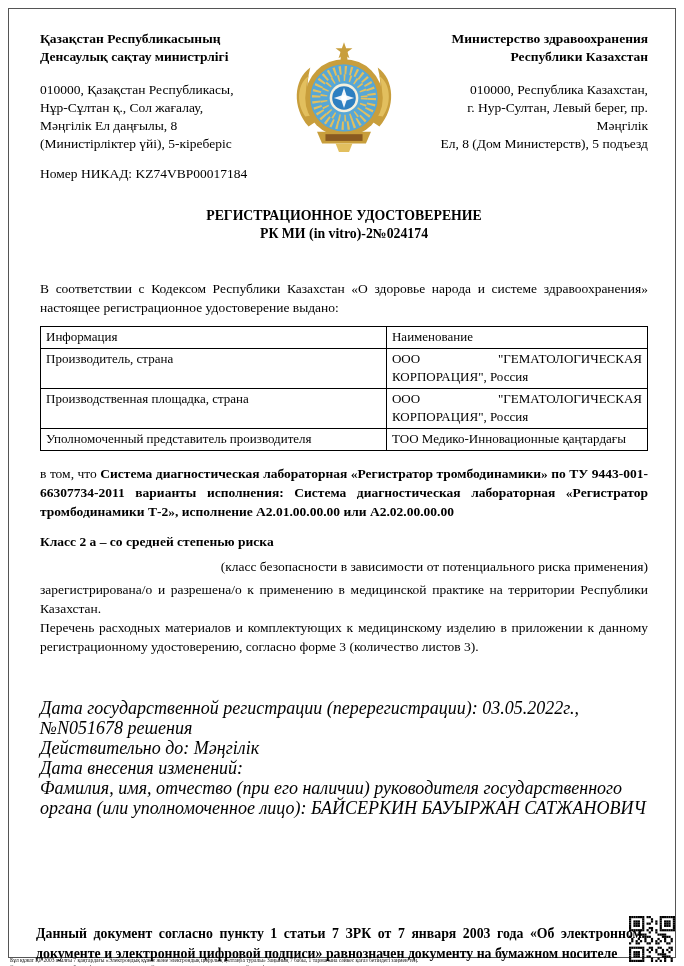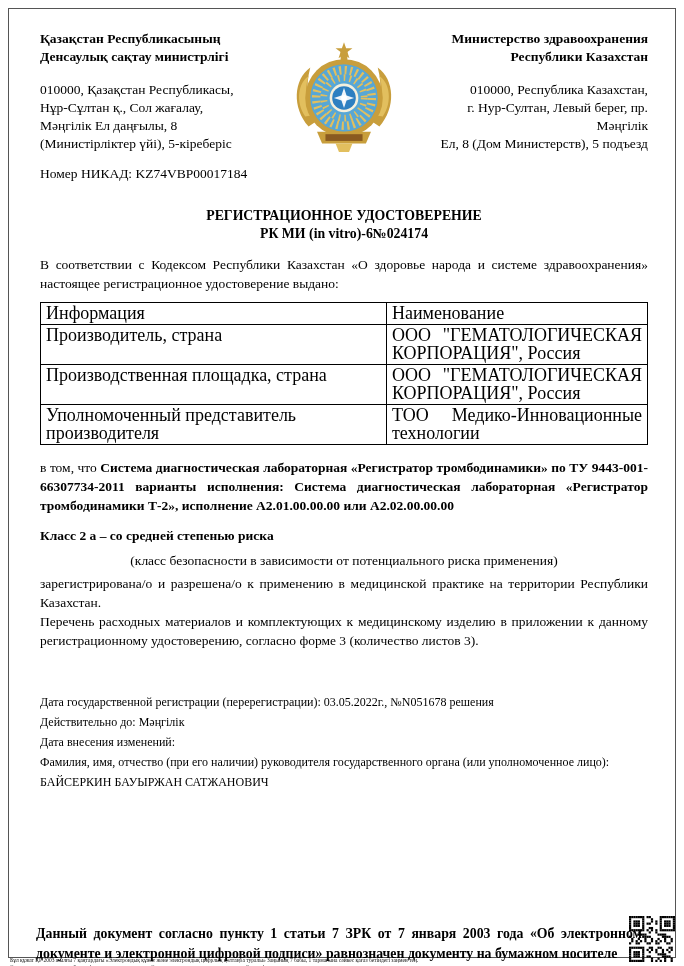--- a/index.html
+++ b/index.html
@@ -18,34 +18,34 @@
   .hdr-col{width:246px;font-size:13.5px;line-height:18px;}
   .hdr-col.right{text-align:right;}
   .hdr-title{font-weight:bold;}
   .hdr-addr{margin-top:15px;}
   .nikad{margin-top:12px;font-size:13.5px;}
   .emblem-wrap{width:120px;display:flex;justify-content:center;padding-top:12px;}
   
   .doc-title{margin-top:24px;text-align:center;font-weight:bold;font-size:13.8px;line-height:18px;}
   
   .para{margin-top:0;font-size:13.5px;line-height:19px;text-align:justify;}
-  .intro{margin-top:12px;}
-  
-  table.info{width:100%;border-collapse:collapse;margin-top:9px;font-size:18px;line-height:18px;}
+  .intro{margin-top:36px;}
+  
+  table.info{width:100%;border-collapse:collapse;margin-top:9px;font-size:13px;line-height:18px;}
   table.info td{border:1px solid #000;padding:1px 5px 2px 5px;vertical-align:top;}
   td.c1{width:57%;}
   td.c2{width:43%;text-align:justify;margin-left:7px;}
   
   .device{margin-top:13px;}
   .caption{text-align:center;font-size:13.5px;line-height:18px;margin-top:13px;}
   .risk{font-weight:bold;font-size:13.5px;line-height:18px;margin-top:12px;}
-  .caption2{text-align:center;font-size:13.5px;line-height:18px;margin-top:7px;}
+  .caption2{text-align:right;font-size:13.5px;line-height:18px;margin-top:7px;}
   .body-par{margin-top:4px;}
   
-  .details{margin-top:42px;font-size:12px;line-height:20px;}
+  .details{margin-top:42px;font-size:18px;line-height:20px;font-style:italic;}
   
   .footer{position:absolute;left:36px;top:924px;width:606px;}
   .footer-statement{font-weight:bold;font-size:13.8px;line-height:20px;text-align:justify;}
   .fineprint{position:relative;margin-top:-7px;margin-left:-26px;width:600px;
     font-size:5.5px;line-height:6.5px;color:#111;letter-spacing:0;}
   .qr{position:absolute;right:9px;bottom:4px;width:46px;height:46px;}
   .emblem-svg{display:block;}
 </style>
 </head>
 <body>
@@ -105,42 +105,42 @@
         <div class="hdr-addr">
           <div>010000, Республика Казахстан,</div>
           <div>г. Нур-Султан, Левый берег, пр. Мәңгілік</div>
           <div>Ел, 8 (Дом Министерств), 5 подъезд</div>
         </div>
       </div>
     </div>
 
     <div class="doc-title">
       <div>РЕГИСТРАЦИОННОЕ УДОСТОВЕРЕНИЕ</div>
-      <div>РК МИ (in vitro)-6№024174</div>
+      <div>РК МИ (in vitro)-2№024174</div>
     </div>
 
     <div class="para intro">В соответствии с Кодексом Республики Казахстан «О здоровье народа и системе здравоохранения» настоящее регистрационное удостоверение выдано:</div>
 
     <table class="info">
       <tbody>
         <tr>
           <td class="c1">Информация</td>
           <td class="c2" style="text-align:left;">Наименование</td>
         </tr>
         <tr>
           <td class="c1">Производитель, страна</td>
           <td class="c2">ООО "ГЕМАТОЛОГИЧЕСКАЯ КОРПОРАЦИЯ", Россия</td>
         </tr>
         <tr>
           <td class="c1">Производственная площадка, страна</td>
           <td class="c2">ООО "ГЕМАТОЛОГИЧЕСКАЯ КОРПОРАЦИЯ", Россия</td>
         </tr>
         <tr>
           <td class="c1">Уполномоченный представитель производителя</td>
-          <td class="c2">ТОО Медико-Инновационные технологии</td>
+          <td class="c2">ТОО Медико-Инновационные қаңтардағы</td>
         </tr>
       </tbody>
     </table>
 
     <div class="para device">
       <span>в том, что </span><b>Система диагностическая лабораторная «Регистратор тромбодинамики» по ТУ 9443-001-66307734-2011 варианты исполнения: Система диагностическая лабораторная «Регистратор тромбодинамики Т-2», исполнение А2.01.00.00.00 или А2.02.00.00.00</b>
     </div>
     <div class="risk">Класс 2 а – со средней степенью риска</div>
     <div class="caption2">(класс безопасности в зависимости от потенциального риска применения)</div>
 

